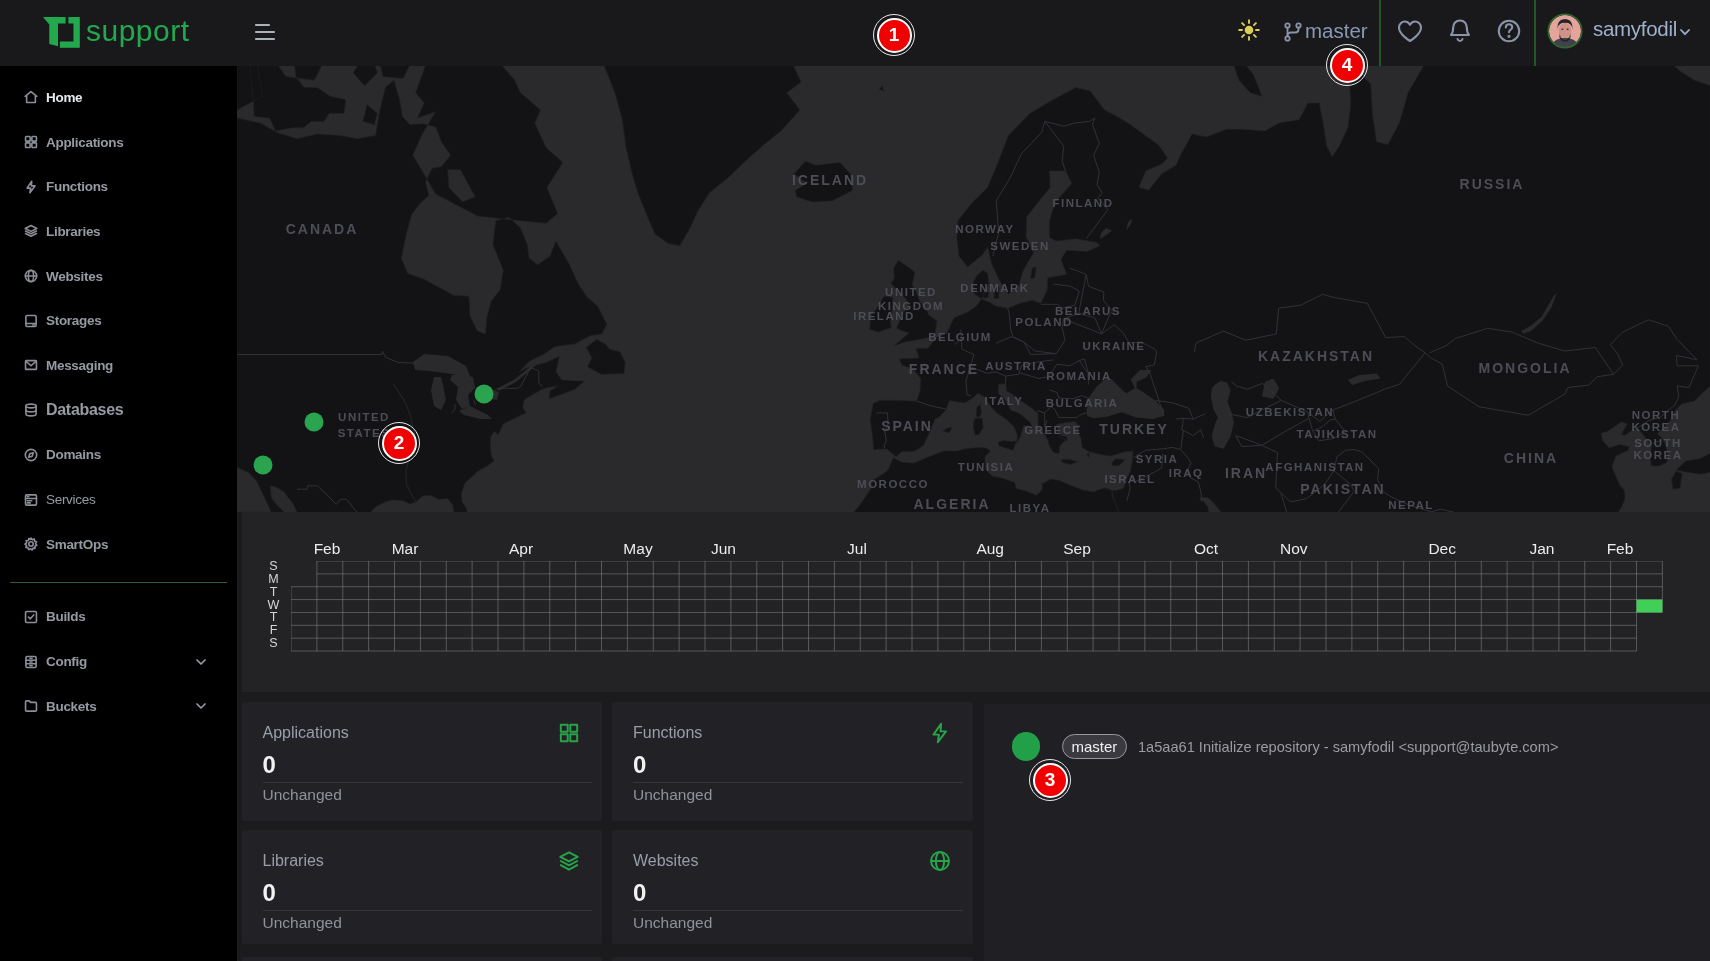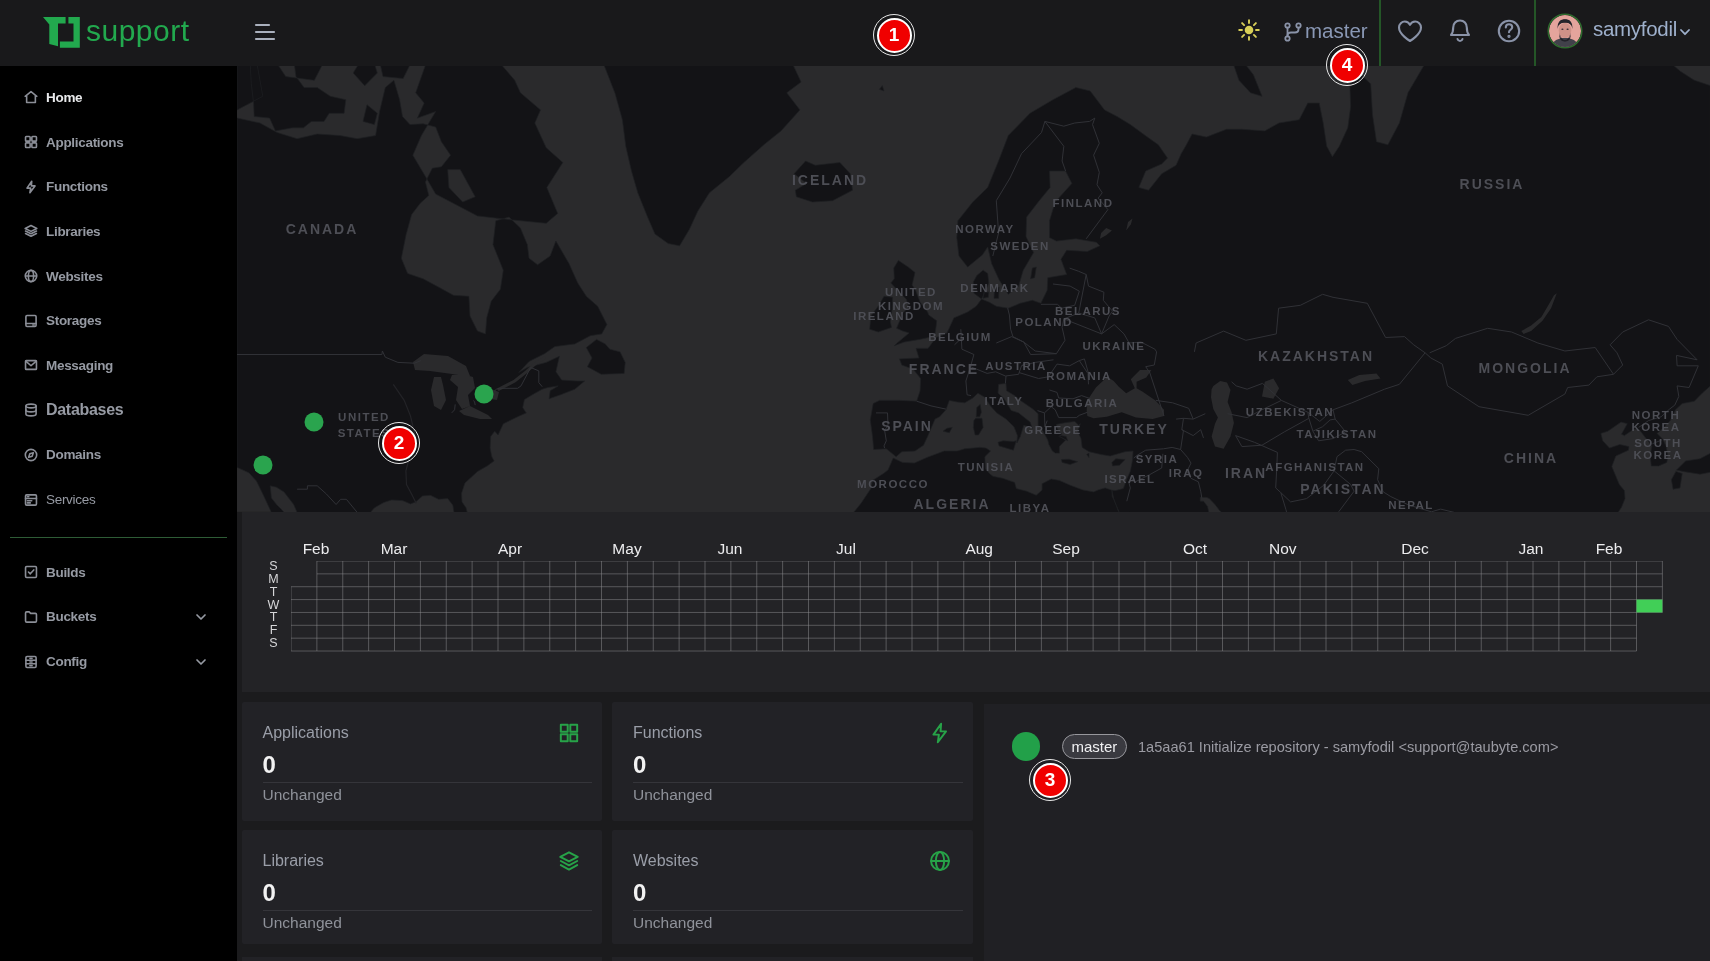--- a/index.html
+++ b/index.html
@@ -58,33 +58,33 @@
 <text x="1421" y="393" font-size="11.5" letter-spacing="1.5">KOREA</text>
 <text x="793" y="446" font-size="11.5" letter-spacing="1.5">LIBYA</text>
 </g>
 <circle cx="26" cy="399" r="9.5" fill="#2aa44e"></circle>
 <circle cx="77" cy="356" r="9.5" fill="#2aa44e"></circle>
 <circle cx="247" cy="328" r="9.5" fill="#2aa44e"></circle>
 </svg>
   </div>
 
 <div style="position:absolute;left:242px;top:512px;width:1468px;height:180px;background:#232326"></div>
-<div style="position:absolute;left:223px;top:512px;width:1473px;height:180px;color:#ececee;font-size:15.5px">
+<div style="position:absolute;left:234px;top:512px;width:1473px;height:180px;color:#ececee;font-size:15.5px">
   <div style="position:absolute;left:0;top:28px;width:1473px;height:20px">
       <div style="position:absolute;left:63px;top:0;width:60px;text-align:center">Feb</div>
       <div style="position:absolute;left:141px;top:0;width:60px;text-align:center">Mar</div>
       <div style="position:absolute;left:257px;top:0;width:60px;text-align:center">Apr</div>
       <div style="position:absolute;left:374px;top:0;width:60px;text-align:center">May</div>
-      <div style="position:absolute;left:477px;top:0;width:60px;text-align:center">Jun</div>
+      <div style="position:absolute;left:477px;top:0;width:60px;text-align:left">Jun</div>
       <div style="position:absolute;left:593px;top:0;width:60px;text-align:center">Jul</div>
       <div style="position:absolute;left:710px;top:0;width:60px;text-align:right">Aug</div>
       <div style="position:absolute;left:813px;top:0;width:60px;text-align:center">Sep</div>
       <div style="position:absolute;left:942px;top:0;width:60px;text-align:center">Oct</div>
       <div style="position:absolute;left:1046px;top:0;width:60px;">Nov</div>
-      <div style="position:absolute;left:1162px;top:0;width:60px;text-align:center">Dec</div>
+      <div style="position:absolute;left:1162px;top:0;width:60px;text-align:right">Dec</div>
       <div style="position:absolute;left:1278px;top:0;width:60px;text-align:center">Jan</div>
       <div style="position:absolute;left:1356px;top:0;width:60px;text-align:center">Feb</div>
     </div>
 </div>
 <div style="position:absolute;left:252.5px;top:512px;width:42px;height:180px;color:#d6d6d8;font-size:12.5px">
     <div style="position:absolute;left:0;top:48.0px;width:42px;text-align:center;height:12.86px;line-height:12.9px">S</div>
     <div style="position:absolute;left:0;top:60.9px;width:42px;text-align:center;height:12.86px;line-height:12.9px">M</div>
     <div style="position:absolute;left:0;top:73.7px;width:42px;text-align:center;height:12.86px;line-height:12.9px">T</div>
     <div style="position:absolute;left:0;top:86.6px;width:42px;text-align:center;height:12.86px;line-height:12.9px">W</div>
     <div style="position:absolute;left:0;top:99.4px;width:42px;text-align:center;height:12.86px;line-height:12.9px">T</div>
@@ -307,55 +307,64 @@
             <g fill="none" stroke="#8b8e97" stroke-width="2.2" stroke-linecap="round" stroke-linejoin="round">
               <rect x="3.5" y="4" width="15" height="14" rx="1.5"></rect>
               <path d="M3.5 9 H18.5"></path>
               <path d="M6 6.5 H8"></path>
               <path d="M6 12 H12"></path>
               <path d="M6 15 H10"></path>
             </g>
           </svg></span>
         <span style="margin-left:7px;font-size:13.5px;font-weight:400;color:#969aa3;letter-spacing:-0.3px">Services</span>
       </div>
+      <div style="position:relative;height:44.7px;display:flex;align-items:center;padding-left:23px">
+        <span style="width:16px;height:16px;display:inline-block"><svg width="16" height="16" viewBox="0 0 22 22">
+            <g fill="none" stroke="#8b8e97" stroke-width="2.2" stroke-linecap="round" stroke-linejoin="round">
+              <circle cx="11" cy="11" r="3"></circle>
+              <path d="M11 2.8 L12.8 5 L15.6 4.2 L15.9 7.1 L18.7 8 L17.2 10.5 L19 12.8 L16.4 14.1 L16.6 17 L13.8 16.7 L12.6 19.3 L10.4 17.5 L7.8 18.8 L6.9 16 L4 15.8 L4.9 13 L2.7 11.1 L5 9.4 L4.3 6.6 L7.2 6.2 L7.9 3.4 L10.5 4.7 Z"></path>
+            </g>
+          </svg></span>
+        <span style="margin-left:7px;font-size:13.5px;font-weight:700;color:#969aa3;letter-spacing:-0.3px">SmartOps</span>
+      </div>
     </div>
   <div style="margin:15px 10px 12px 10px;border-top:1px solid #2e5c36"></div>
   <div>
       <div style="position:relative;height:44.7px;display:flex;align-items:center;padding-left:23px">
         <span style="width:16px;height:16px;display:inline-block"><svg width="16" height="16" viewBox="0 0 22 22">
             <g fill="none" stroke="#8b8e97" stroke-width="2.2" stroke-linecap="round" stroke-linejoin="round">
               <rect x="3.5" y="3.5" width="15" height="15" rx="1.5"></rect>
               <path d="M7.5 11 L10 13.5 L14.8 8.2"></path>
             </g>
           </svg></span>
         <span style="margin-left:7px;font-size:13.5px;font-weight:700;color:#969aa3;letter-spacing:-0.3px">Builds</span>
-      </div>
-      <div style="position:relative;height:44.7px;display:flex;align-items:center;padding-left:23px">
-        <span style="width:16px;height:16px;display:inline-block"><svg width="16" height="16" viewBox="0 0 22 22">
-            <g fill="none" stroke="#8b8e97" stroke-width="2.2" stroke-linecap="round" stroke-linejoin="round">
-              <path d="M3.5 5.5 C3.5 4.7 4.2 4 5 4 H8.5 L10.5 6 H17 C17.8 6 18.5 6.7 18.5 7.5 V16.5 C18.5 17.3 17.8 18 17 18 H5 C4.2 18 3.5 17.3 3.5 16.5 Z"></path>
-            </g>
-          </svg></span>
-        <span style="margin-left:7px;font-size:13.5px;font-weight:700;color:#969aa3;letter-spacing:-0.3px">Buckets</span>
-        <svg width="16" height="16" viewBox="0 0 16 16" style="position:absolute;right:28px;top:50%;margin-top:-8px">
-          <path d="M4 6 L8 10 L12 6" fill="none" stroke="#969aa3" stroke-width="1.7" stroke-linecap="round" stroke-linejoin="round"></path>
-        </svg>
       </div>
       <div style="position:relative;height:44.7px;display:flex;align-items:center;padding-left:23px">
         <span style="width:16px;height:16px;display:inline-block"><svg width="16" height="16" viewBox="0 0 22 22">
             <g fill="none" stroke="#8b8e97" stroke-width="2.2" stroke-linecap="round" stroke-linejoin="round">
               <rect x="4" y="3.5" width="14" height="15" rx="1.5"></rect>
               <path d="M4 8.5 H18"></path>
               <path d="M4 13.5 H18"></path>
               <path d="M9.5 6 H12.5"></path>
               <path d="M9.5 11 H12.5"></path>
               <path d="M9.5 16 H12.5"></path>
             </g>
           </svg></span>
         <span style="margin-left:7px;font-size:13.5px;font-weight:700;color:#969aa3;letter-spacing:-0.3px">Config</span>
+        <svg width="16" height="16" viewBox="0 0 16 16" style="position:absolute;right:28px;top:50%;margin-top:-8px">
+          <path d="M4 6 L8 10 L12 6" fill="none" stroke="#969aa3" stroke-width="1.7" stroke-linecap="round" stroke-linejoin="round"></path>
+        </svg>
+      </div>
+      <div style="position:relative;height:44.7px;display:flex;align-items:center;padding-left:23px">
+        <span style="width:16px;height:16px;display:inline-block"><svg width="16" height="16" viewBox="0 0 22 22">
+            <g fill="none" stroke="#8b8e97" stroke-width="2.2" stroke-linecap="round" stroke-linejoin="round">
+              <path d="M3.5 5.5 C3.5 4.7 4.2 4 5 4 H8.5 L10.5 6 H17 C17.8 6 18.5 6.7 18.5 7.5 V16.5 C18.5 17.3 17.8 18 17 18 H5 C4.2 18 3.5 17.3 3.5 16.5 Z"></path>
+            </g>
+          </svg></span>
+        <span style="margin-left:7px;font-size:13.5px;font-weight:700;color:#969aa3;letter-spacing:-0.3px">Buckets</span>
         <svg width="16" height="16" viewBox="0 0 16 16" style="position:absolute;right:28px;top:50%;margin-top:-8px">
           <path d="M4 6 L8 10 L12 6" fill="none" stroke="#969aa3" stroke-width="1.7" stroke-linecap="round" stroke-linejoin="round"></path>
         </svg>
       </div>
     </div>
 </div>
 
 <div style="position:absolute;left:0;top:0;width:1710px;height:66px;background:#19191b;z-index:40">
   <div style="position:absolute;left:43px;top:17px"><svg width="37" height="34" viewBox="0 0 37 34">
         <g fill="#22a94e">

